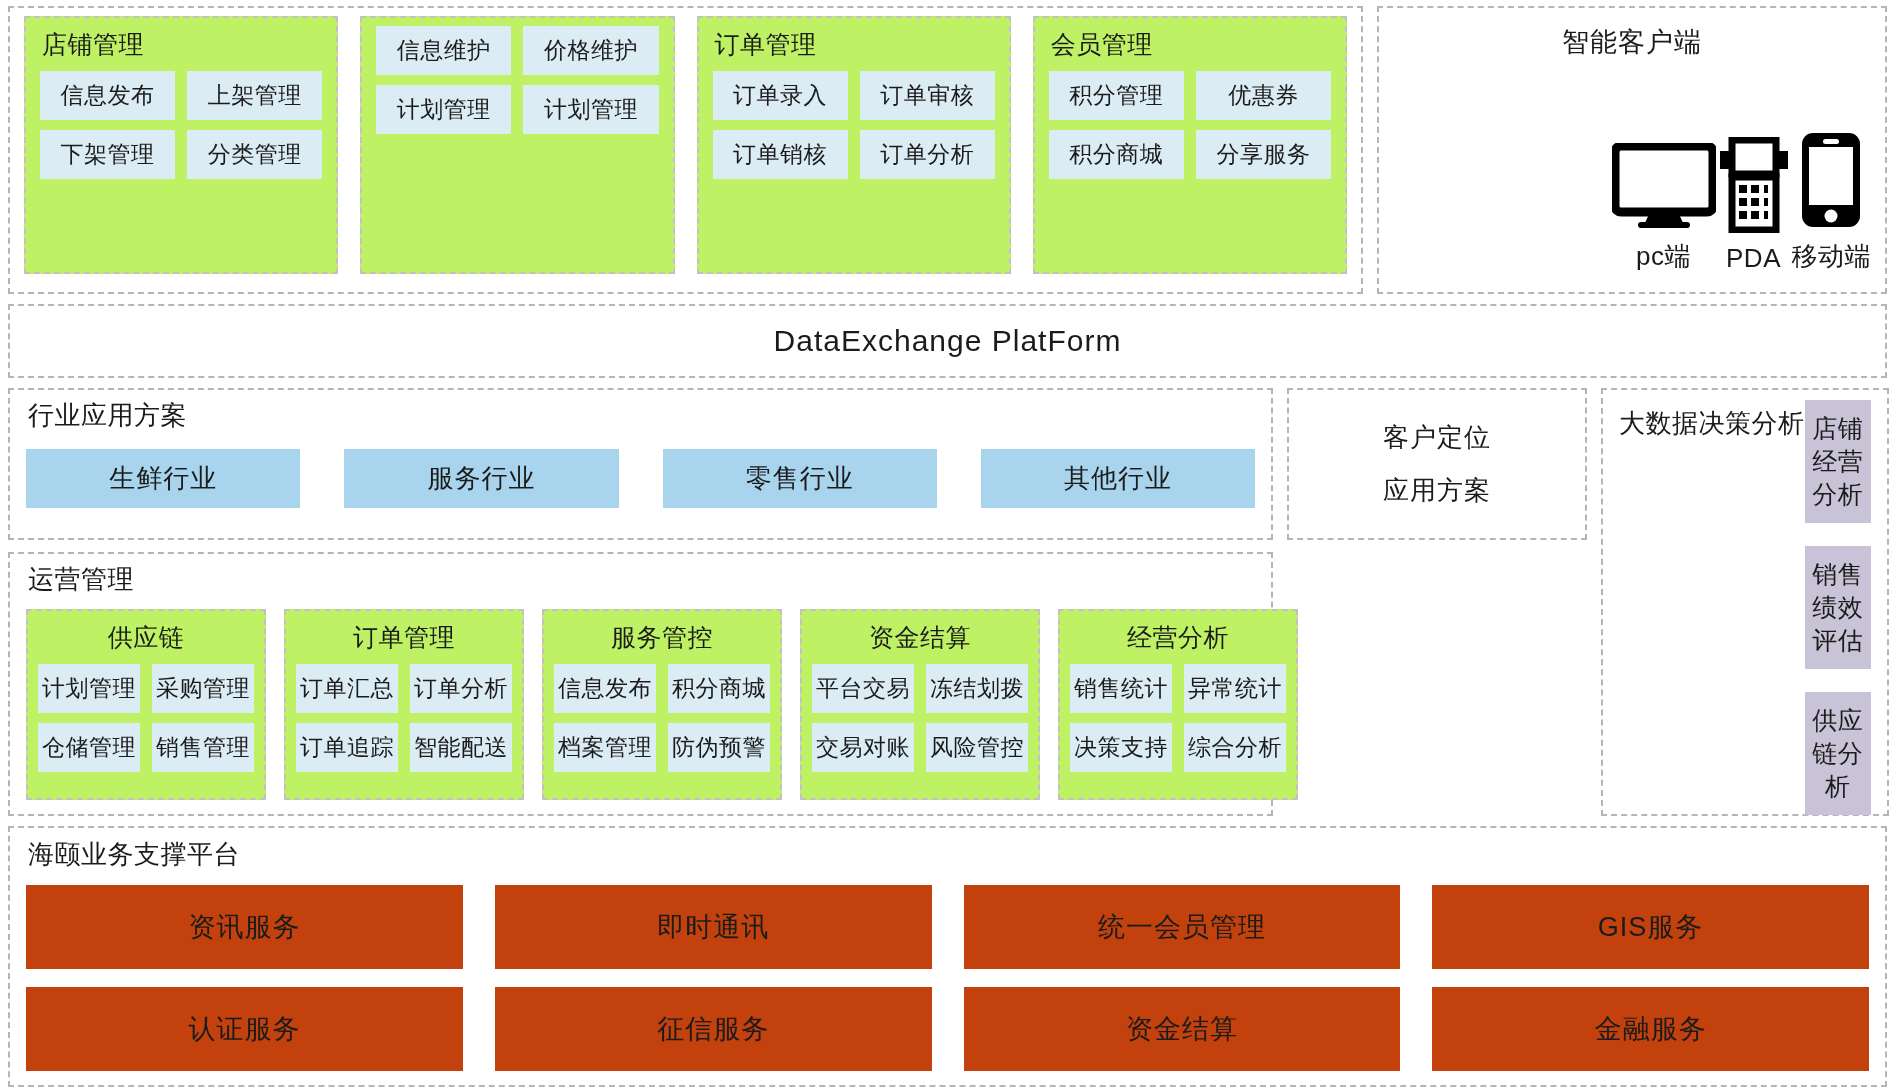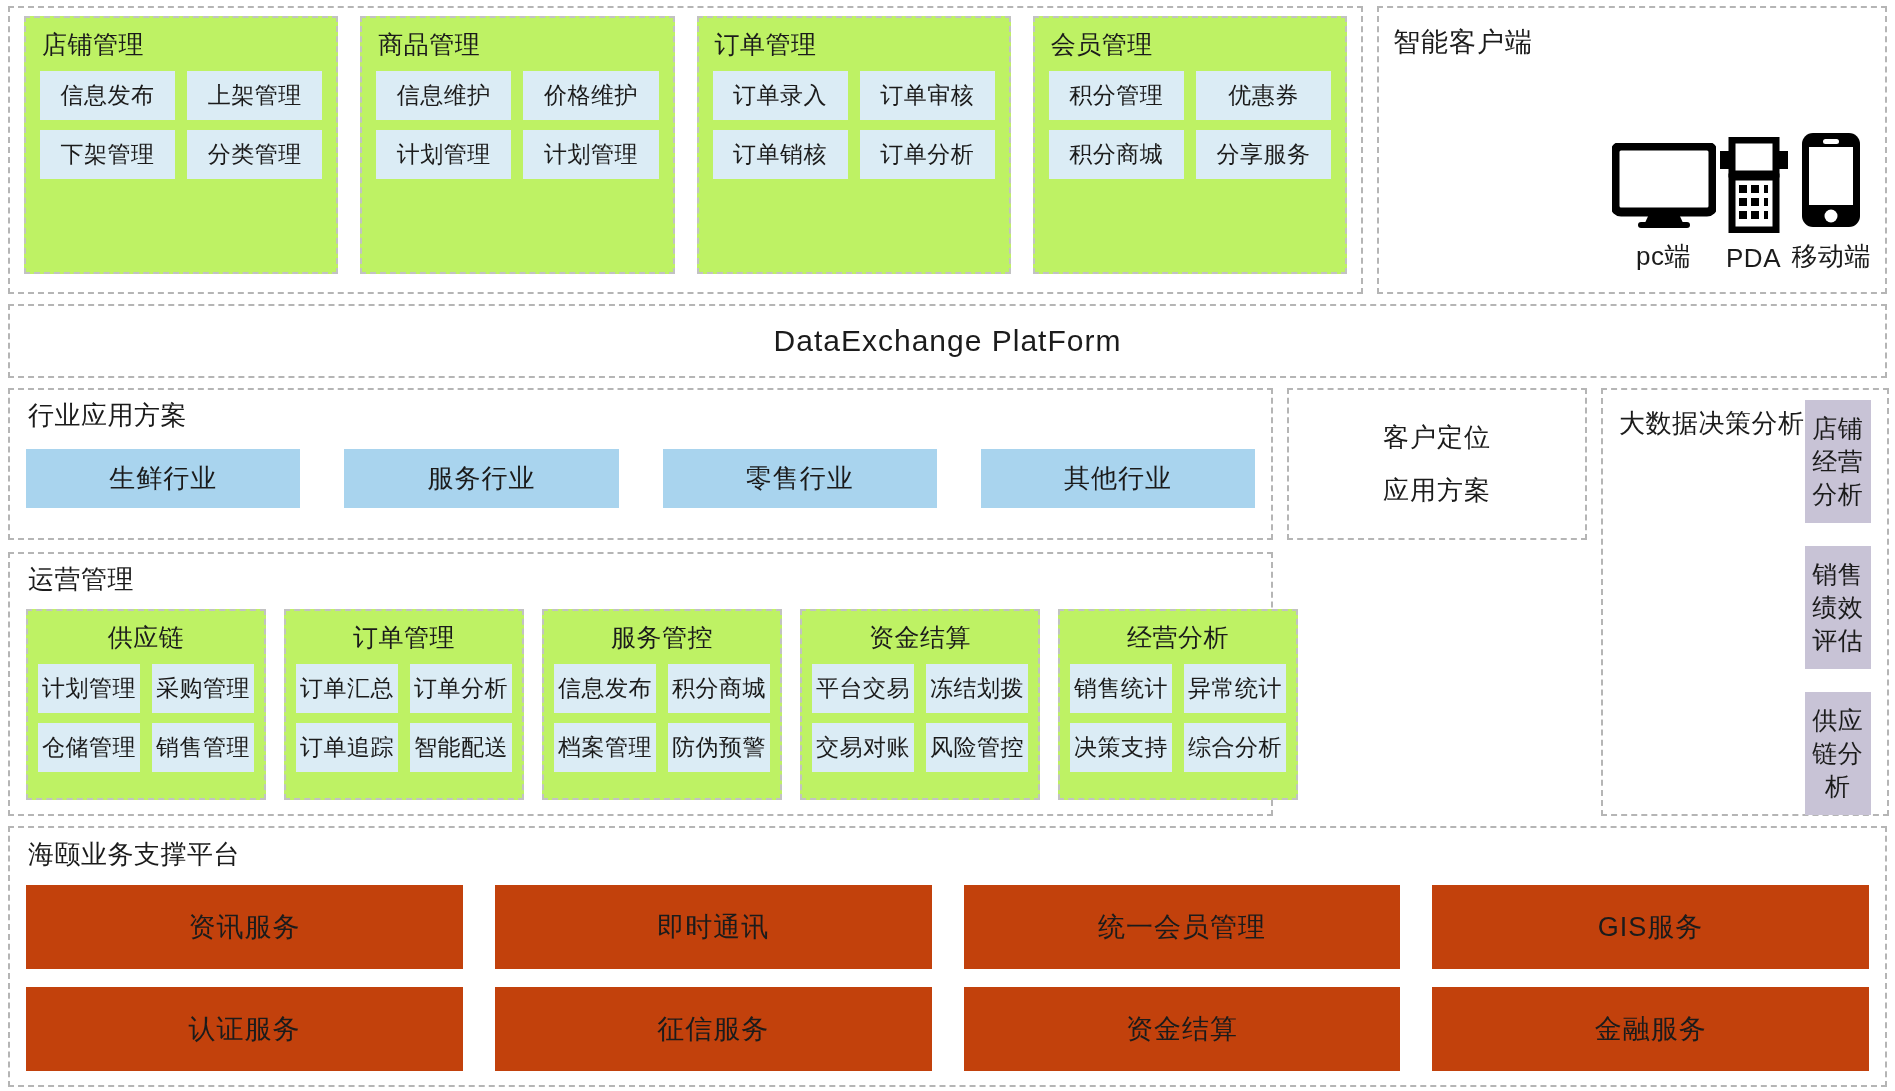--- a/index.html
+++ b/index.html
@@ -86,21 +86,21 @@
     padding: 9px 4px;
     white-space: nowrap;
     letter-spacing: 0.5px;
   }
 
   .clients {
     width: 510px;
     flex: 0 0 510px;
     padding: 8px 14px 10px 14px;
     display: flex;
-    flex-direction: row;
+    flex-direction: column;
   }
   .devices {
     display: flex;
     justify-content: flex-end;
     align-items: flex-end;
     flex: 1;
     padding-bottom: 8px;
   }
   .device {
     display: flex;
@@ -274,21 +274,20 @@
           <div class="fgroup-title">店铺管理</div>
           <div class="tile-grid">
             <div class="tile-blue">信息发布</div>
             <div class="tile-blue">上架管理</div>
             <div class="tile-blue">下架管理</div>
             <div class="tile-blue">分类管理</div>
           </div>
         </div>
 
         <div class="dash-thin fgroup">
-          <div class="fgroup-title">商品管理</div>
           <div class="tile-grid">
             <div class="tile-blue">信息维护</div>
             <div class="tile-blue">价格维护</div>
             <div class="tile-blue">计划管理</div>
             <div class="tile-blue">计划管理</div>
           </div>
         </div>
 
         <div class="dash-thin fgroup">
           <div class="fgroup-title">订单管理</div>

